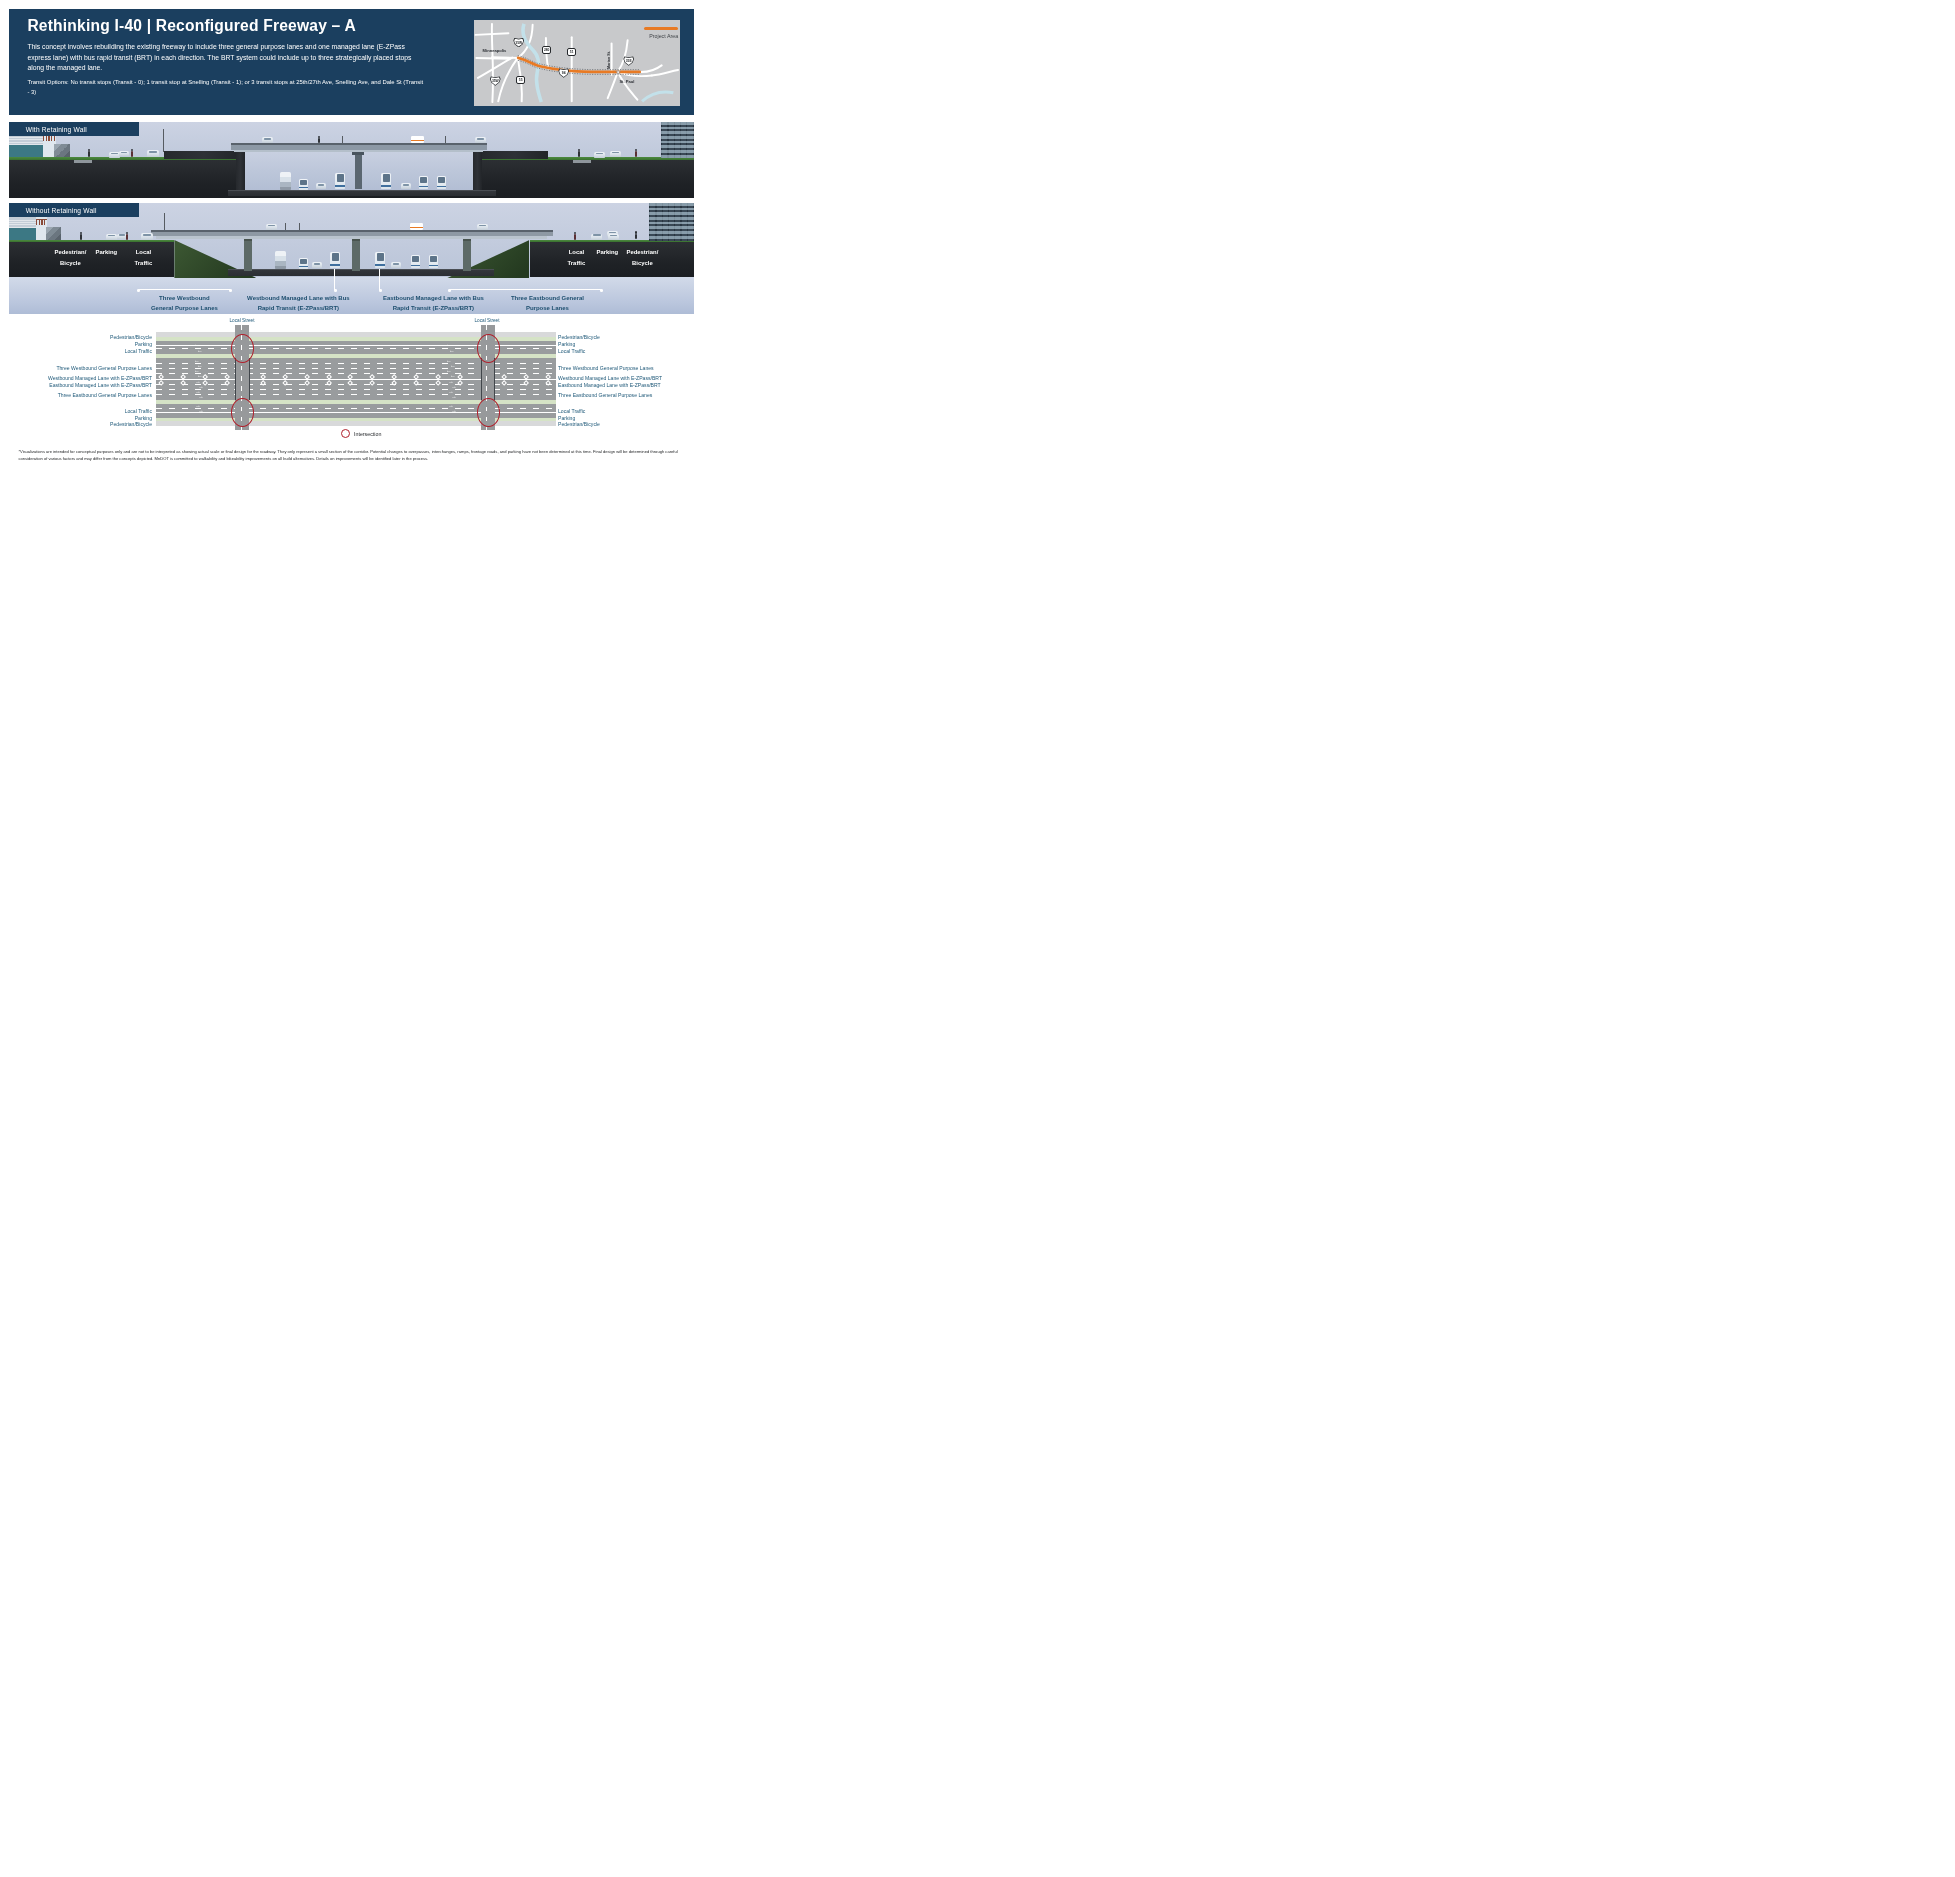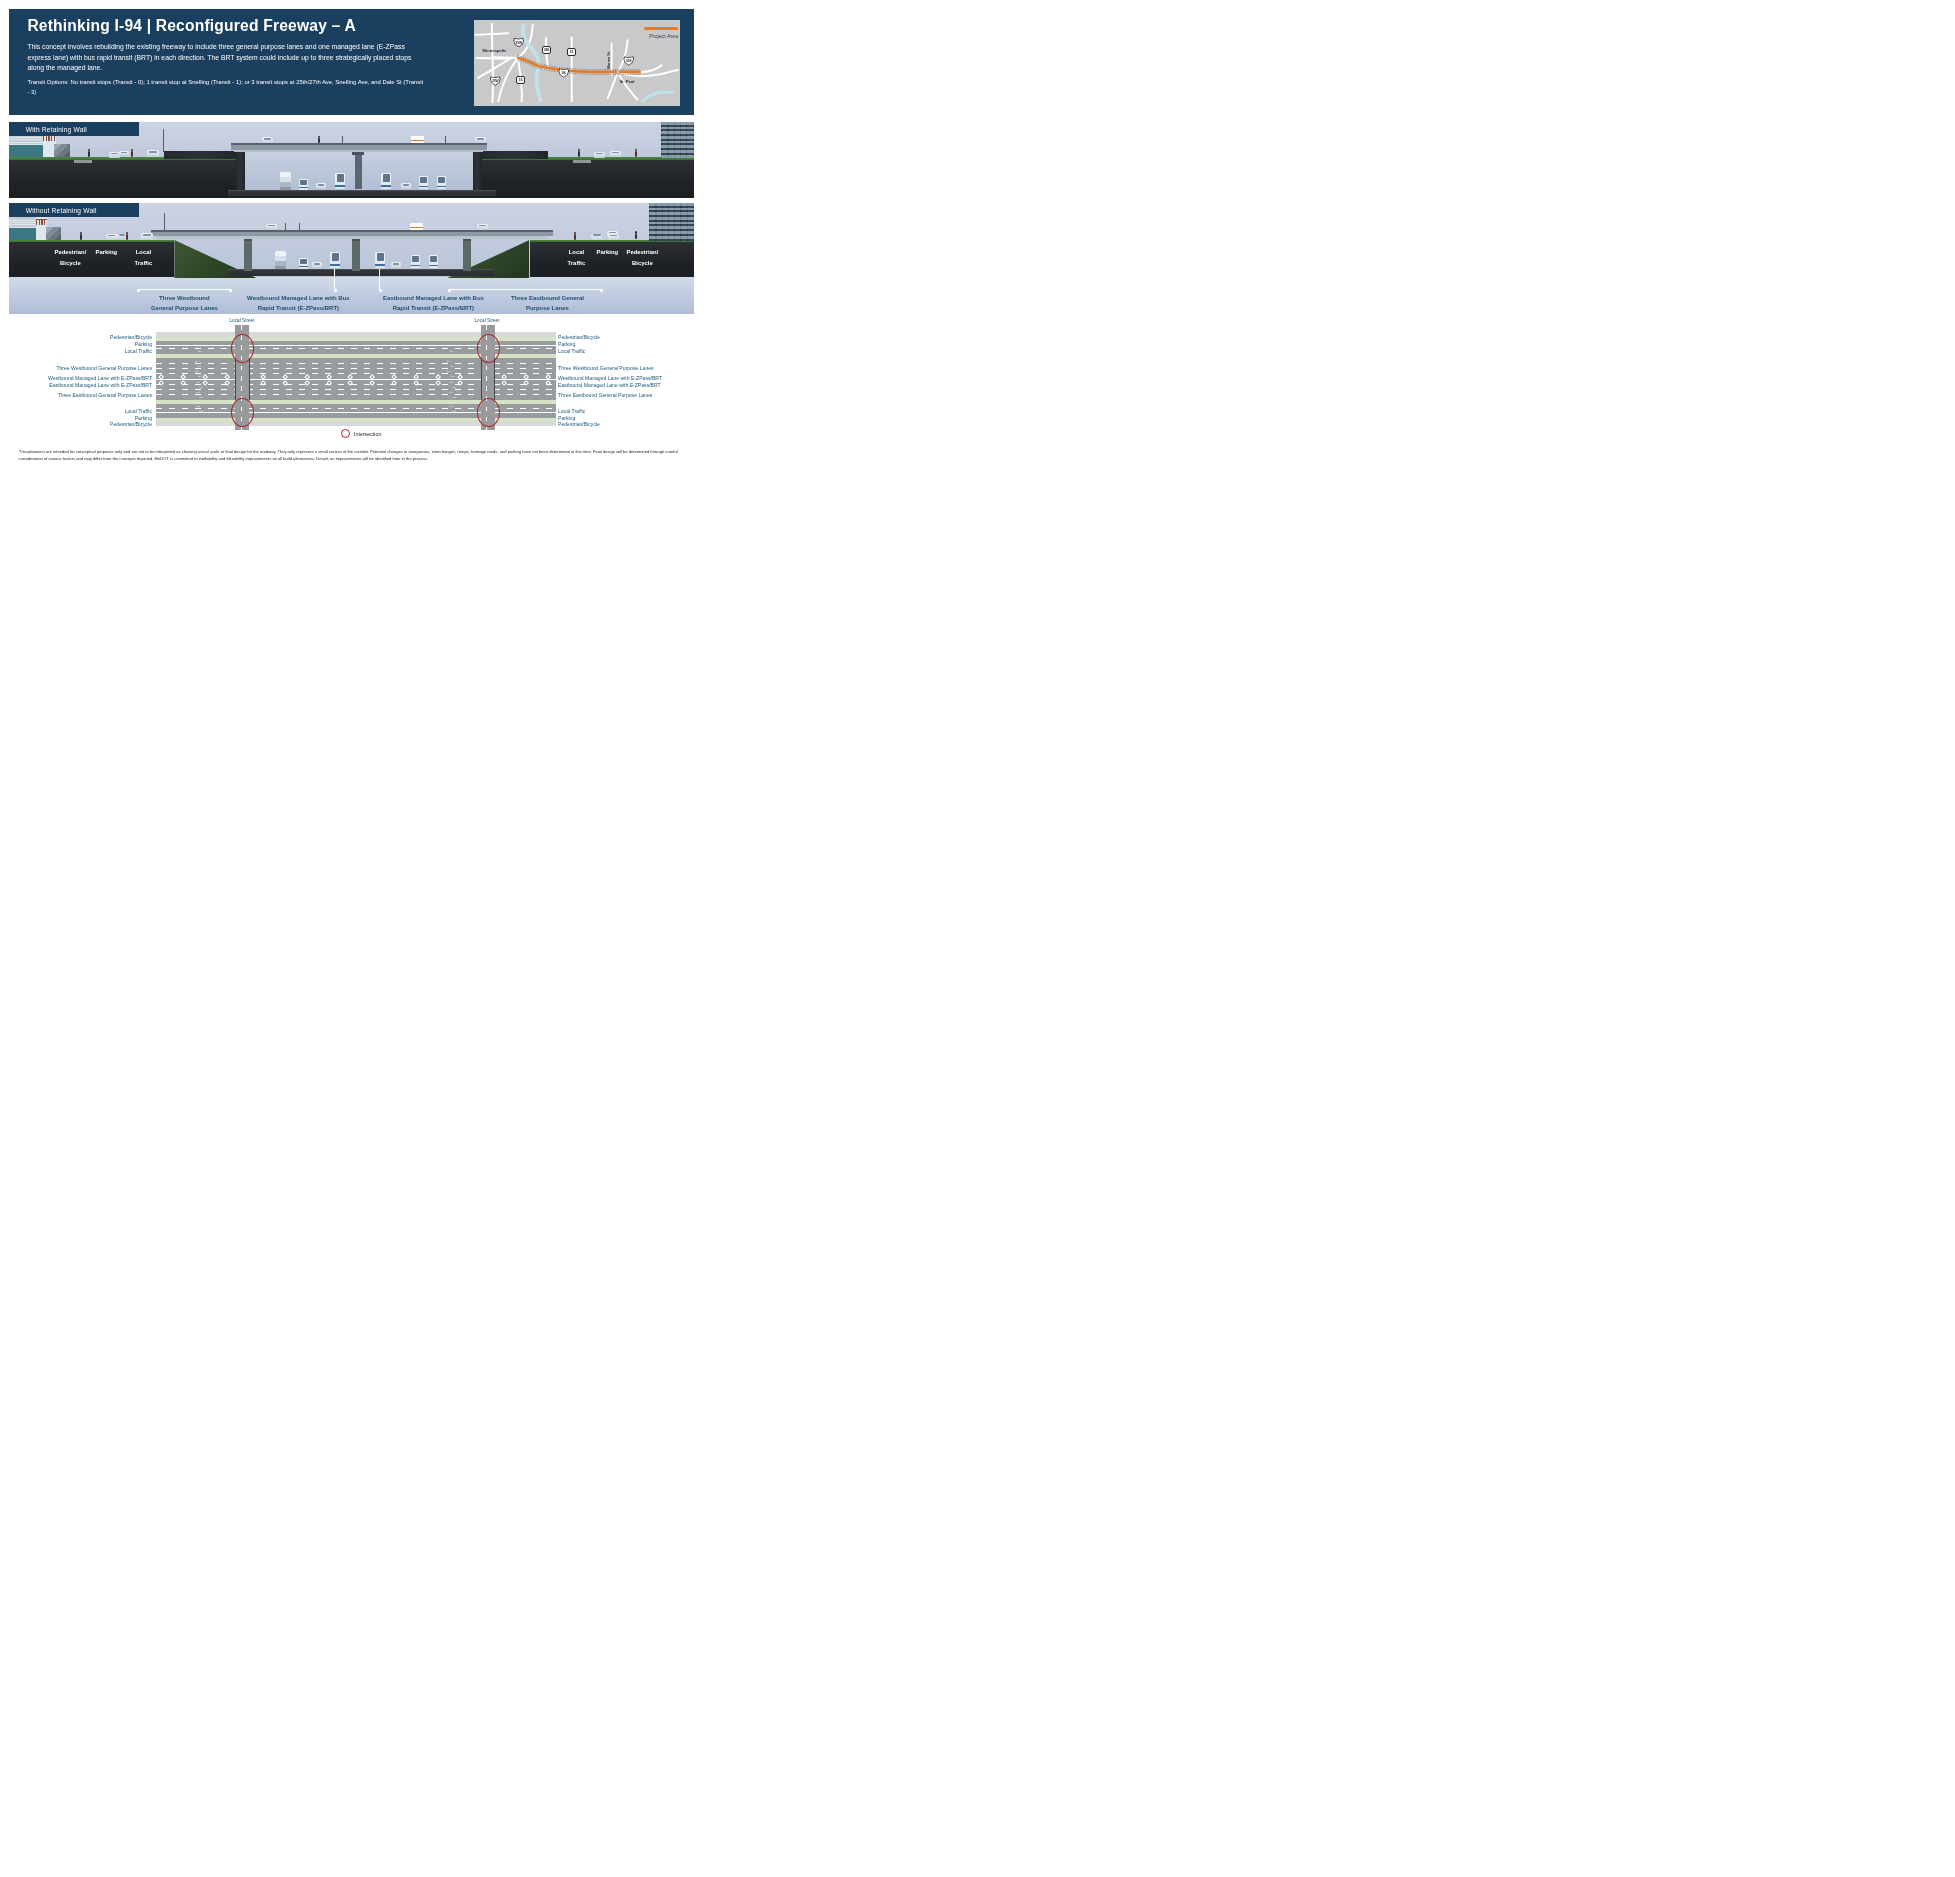--- a/index.html
+++ b/index.html
@@ -45,21 +45,21 @@
   .shield b{position:absolute;inset:0.8px;background:#fff;clip-path:polygon(8% 0,50% 9%,92% 0,100% 28%,88% 66%,50% 100%,12% 66%,0 28%);display:flex;align-items:center;justify-content:center;font-size:3.3px;font-weight:700;color:#26292c;font-style:normal;}
   .rsq{position:absolute;width:8.6px;height:7.4px;background:#fff;border:0.8px solid #26292c;border-radius:2px;display:flex;align-items:center;justify-content:center;font-size:3.3px;font-weight:700;color:#26292c;box-sizing:border-box;}
   .mlab{position:absolute;font-size:4.1px;font-weight:700;color:#2b2e33;}
 </style>
 </head>
 <body>
 
 <div class="page">
 
   <div class="abs nvy" style="left:9.4px;top:9.4px;width:685px;height:106px;">
-    <div class="abs" style="left:18px;top:7.8px;width:450px;color:#fff;font-size:15.6px;font-weight:700;letter-spacing:0.2px;">Rethinking I-94 | Reconfigured Freeway – A</div>
+    <div class="abs" style="left:18px;top:7.8px;width:450px;color:#fff;font-size:15.6px;font-weight:700;letter-spacing:0.2px;">Rethinking I-40 | Reconfigured Freeway – A</div>
     <div class="abs" style="left:18px;top:33px;width:399px;color:#fff;font-size:6.8px;line-height:1.55;">This concept involves rebuilding the existing freeway to include three general purpose lanes and one managed lane (E-ZPass express lane) with bus rapid transit (BRT) in each direction. The BRT system could include up to three strategically placed stops along the managed lane.</div>
     <div class="abs" style="left:18px;top:69px;width:397px;color:#fff;font-size:5.9px;line-height:1.55;">Transit Options: No transit stops (Transit - 0); 1 transit stop at Snelling (Transit - 1); or 3 transit stops at 25th/27th Ave, Snelling Ave, and Dale St (Transit - 3)</div>
 
     <div class="abs" style="left:465px;top:11px;width:206px;height:86px;background:#c8c9cb;">
       <svg width="206" height="86" viewBox="0 0 527 220" style="position:absolute;left:0;top:0;">
         <g fill="none" stroke="#ffffff" stroke-width="5" stroke-linecap="round">
           <path d="M46 10 C44 60 52 120 47 210"></path>
           <path d="M4 38 L88 34"></path>
           <path d="M6 97 L92 99"></path>
           <path d="M10 148 C45 128 70 112 98 96"></path>

